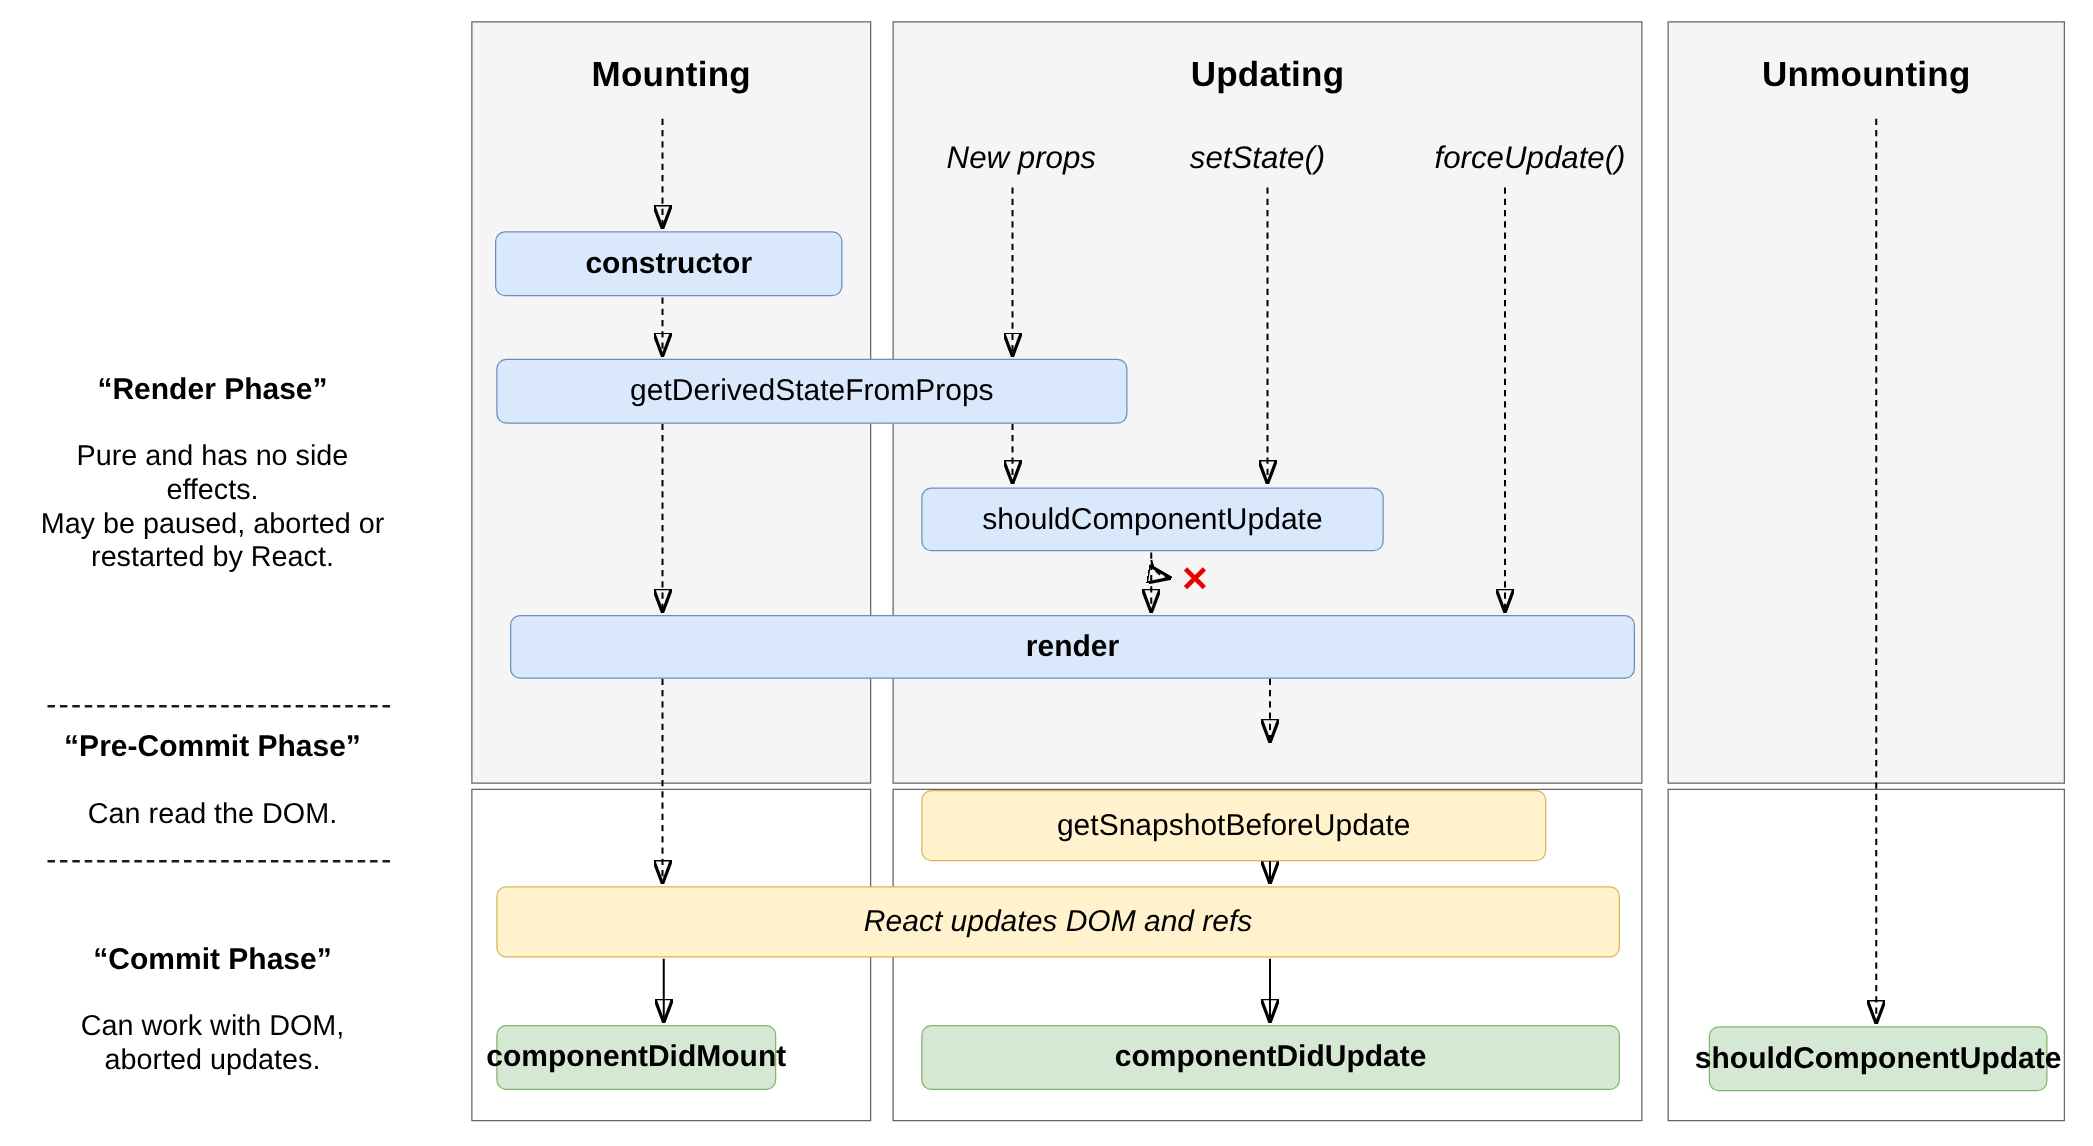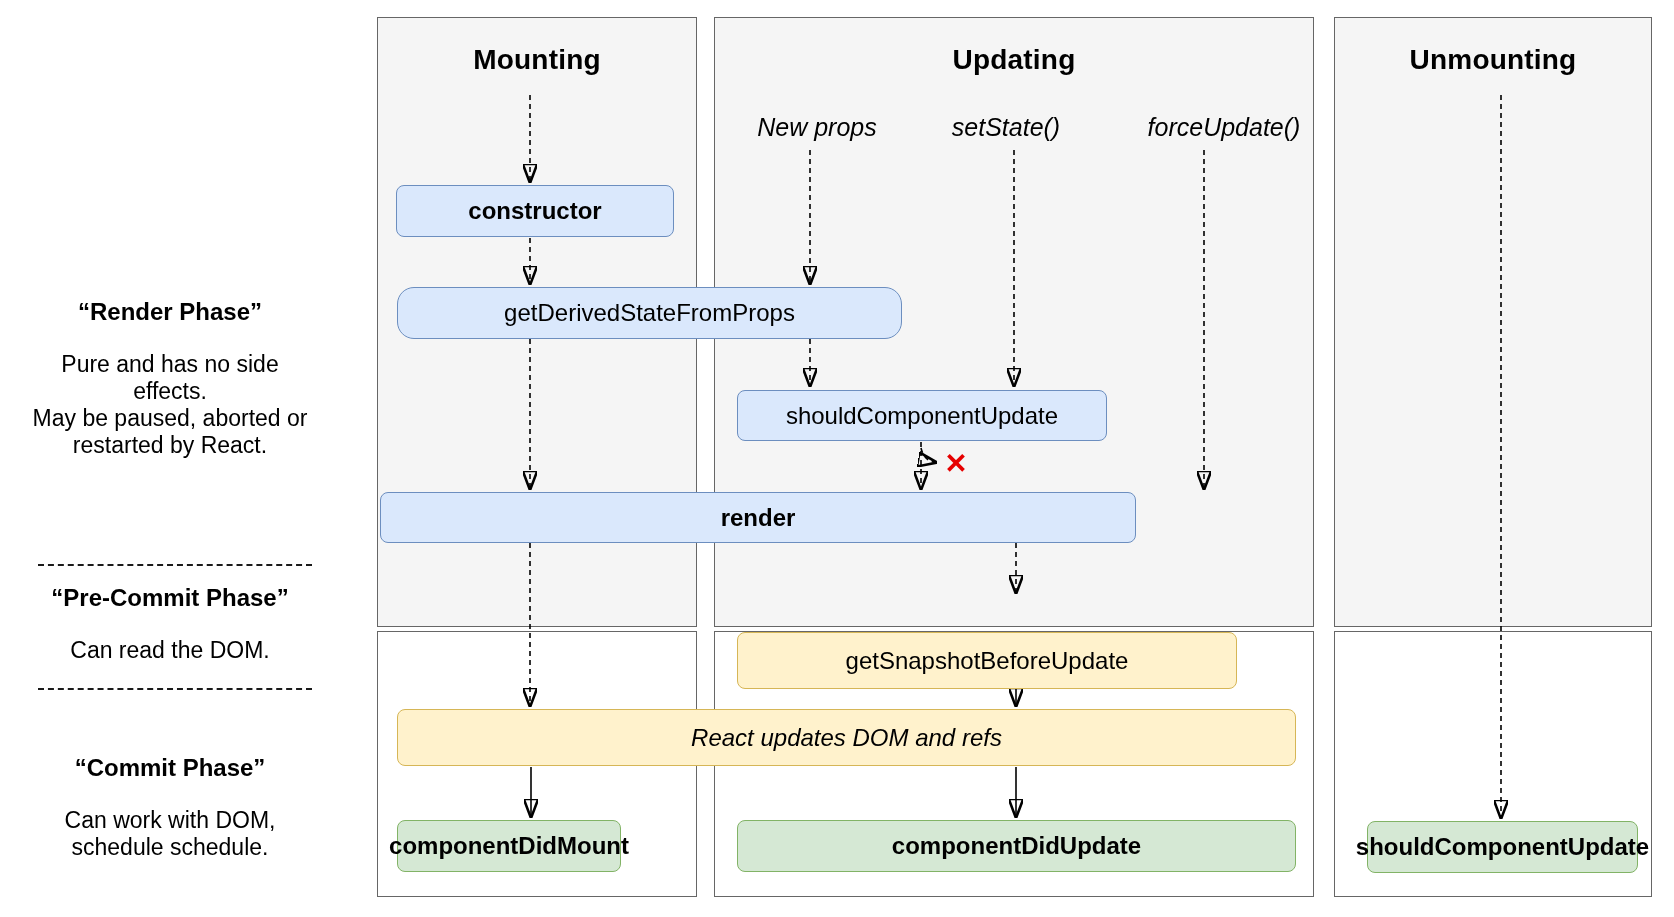--- a/index.html
+++ b/index.html
@@ -55,21 +55,21 @@
   <div class="side-block" style="top:583px;">
     <div class="side-title">“Pre-Commit Phase”</div>
     <div class="side-line">Can read the DOM.</div>
   </div>
 
   <div class="divider" style="top:688px;"></div>
 
   <div class="side-block" style="top:753px;">
     <div class="side-title">“Commit Phase”</div>
     <div class="side-line">Can work with DOM,</div>
-    <div class="side-line">schedule schedule.</div>
+    <div class="side-line">aborted updates.</div>
   </div>
 
   <div class="panel gray" style="left:377px;top:17px;width:320px;height:610px;">
     <div class="col-header">Mounting</div>
   </div>
   <div class="panel white" style="left:377px;top:631px;width:320px;height:266px;"></div>
 
   <div class="panel gray" style="left:714px;top:17px;width:600px;height:610px;">
     <div class="col-header">Updating</div>
   </div>
@@ -108,22 +108,22 @@
     <line class="dash" x1="1016" y1="543" x2="1016" y2="591" marker-end="url(#ah)"></line>
     <line x1="1016" y1="654" x2="1016" y2="704" marker-end="url(#ah)"></line>
     <line x1="1016" y1="767" x2="1016" y2="815" marker-end="url(#ah)"></line>
 
     <line class="dash" x1="1501" y1="95" x2="1501" y2="816" marker-end="url(#ah)"></line>
   </svg>
 
   <div class="xmark" style="left:956px;top:463px;">✕</div>
 
   <div class="node blue bold" style="left:396px;top:185px;width:278px;height:52px;">constructor</div>
-  <div class="node blue" style="left:397px;top:287px;width:505px;height:52px;border-radius:17px;">getDerivedStateFromProps</div>
+  <div class="node blue" style="left:397px;top:287px;width:505px;height:52px;">getDerivedStateFromProps</div>
   <div class="node blue" style="left:737px;top:390px;width:370px;height:51px;">shouldComponentUpdate</div>
-  <div class="node blue bold" style="left:380px;top:492px;width:756px;height:51px;">render</div>
+  <div class="node blue bold" style="left:408px;top:492px;width:900px;height:51px;">render</div>
   <div class="node yellow" style="left:737px;top:632px;width:500px;height:57px;">getSnapshotBeforeUpdate</div>
   <div class="node yellow italic" style="left:397px;top:709px;width:899px;height:57px;">React updates DOM and refs</div>
   <div class="node green bold" style="left:397px;top:820px;width:224px;height:52px;">componentDidMount</div>
   <div class="node green bold" style="left:737px;top:820px;width:559px;height:52px;">componentDidUpdate</div>
   <div class="node green bold" style="left:1367px;top:821px;width:271px;height:52px;">shouldComponentUpdate</div>
 
 </div>
 
 </body></html>

